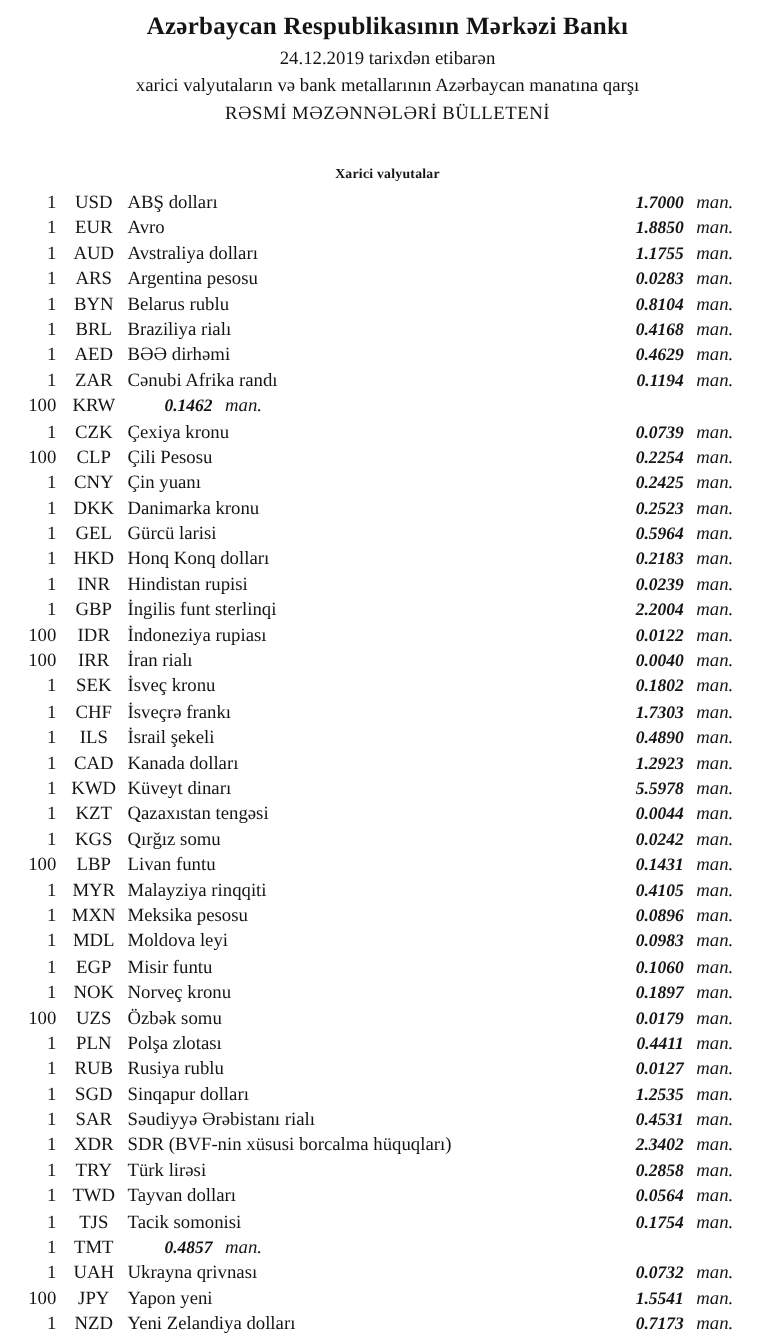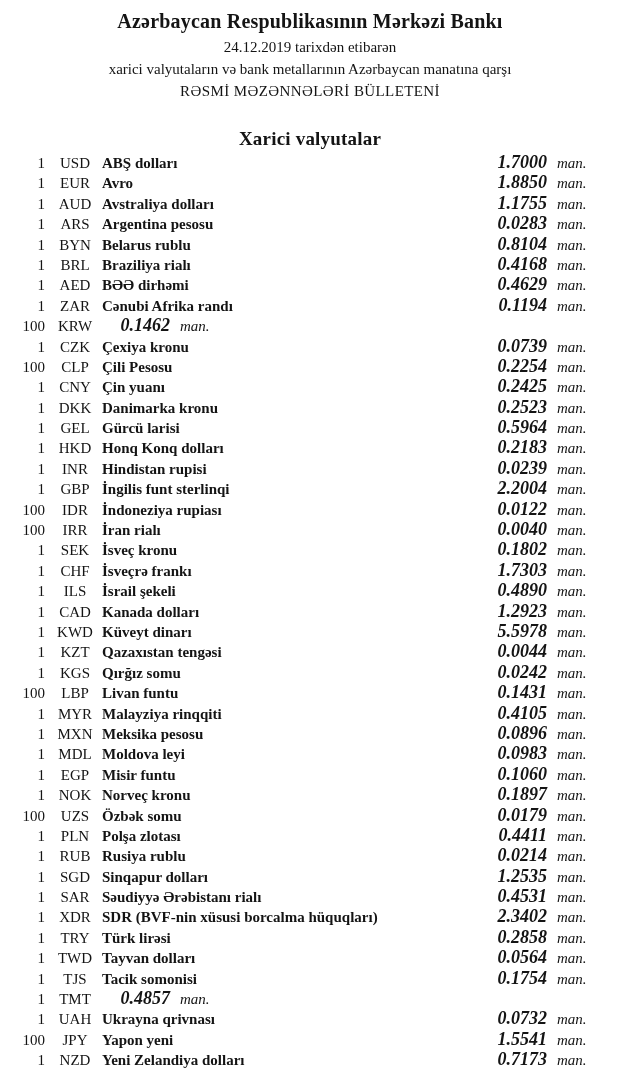--- a/index.html
+++ b/index.html
@@ -26,21 +26,21 @@
     font-size: 15px;
     font-weight: normal;
     line-height: 22px;
   }
   .bulletin-title { letter-spacing: 0.4px; }
 
   
   .section-title {
     margin-top: 26px;
     text-align: center;
-    font-size: 19px;
+    font-size: 11px;
     font-weight: bold;
     line-height: 22px;
     letter-spacing: 0.2px;
   }
 
   
   .rates { margin-top: 2px; }
   .rate-row {
     display: flex;
     align-items: baseline;
@@ -58,29 +58,28 @@
     width: 50px;
     flex: 0 0 50px;
     margin-left: 5px;
     text-align: center;
   }
   .col-name {
     flex: 1 1 auto;
     padding-left: 2px;
     white-space: nowrap;
     overflow: hidden;
-    font-weight: bold;
   }
   .col-rate {
     width: 70px;
     flex: 0 0 70px;
     text-align: right;
     font-weight: bold;
     font-style: italic;
-    font-size: 18px;
+    font-size: 14px;
     font-family: Liberation Serif, serif;
   }
   .col-unit {
     width: 50px;
     flex: 0 0 50px;
     padding-left: 10px;
     text-align: left;
     font-style: italic;
   }
 </style>
@@ -367,21 +366,21 @@
     <span class="col-code">PLN</span>
     <span class="col-name">Polşa zlotası</span>
     <span class="col-rate">0.4411</span>
     <span class="col-unit">man.</span>
   </div>
 
   <div class="rate-row">
     <span class="col-qty">1</span>
     <span class="col-code">RUB</span>
     <span class="col-name">Rusiya rublu</span>
-    <span class="col-rate">0.0214</span>
+    <span class="col-rate">0.0127</span>
     <span class="col-unit">man.</span>
   </div>
 
   <div class="rate-row">
     <span class="col-qty">1</span>
     <span class="col-code">SGD</span>
     <span class="col-name">Sinqapur dolları</span>
     <span class="col-rate">1.2535</span>
     <span class="col-unit">man.</span>
   </div>

